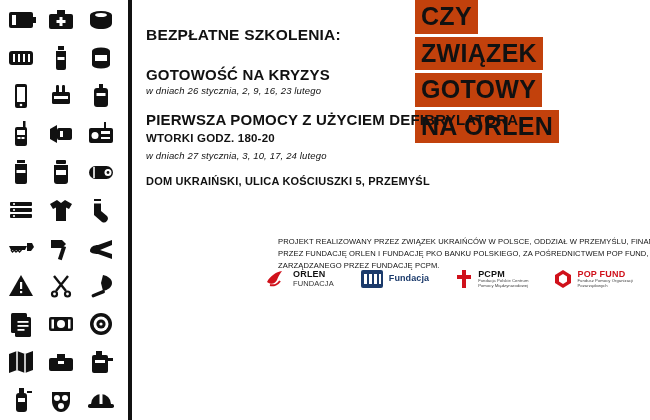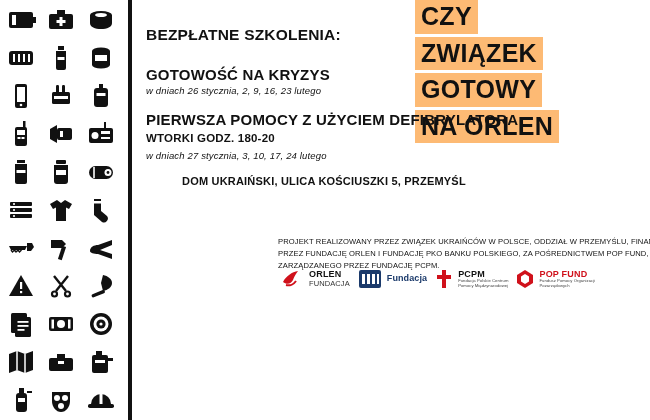--- a/index.html
+++ b/index.html
@@ -51,21 +51,21 @@
   .header-block {
     position: absolute;
     left: 285px;
     top: 0;
     width: 365px;
     padding-top: 0;
     text-align: left;
   }
   .hl-line {
     display: inline-block;
-    background: #fdba74;
+    background: #c2410c;
     color: #111111;
     font-weight: bold;
     font-size: 25px;
     letter-spacing: 0.3px;
     line-height: 1.18;
     padding: 2px 6px 2px 6px;
     margin-bottom: 3px;
     white-space: nowrap;
   }
   .hl-line.first { font-size: 25px; }
@@ -108,44 +108,43 @@
     letter-spacing: 0.15px;
     font-style: italic;
   }
   .venue {
     margin-top: 14px;
     font-size: 11px;
     font-weight: bold;
     color: #111111;
     letter-spacing: 0.2px;
     text-transform: uppercase;
-    margin-left: 36px;
   }
 
   
   .funding {
     position: absolute;
     left: 148px;
     top: 236px;
     width: 430px;
     font-size: 7.6px;
     line-height: 1.55;
     color: #111111;
     letter-spacing: 0.1px;
     text-transform: uppercase;
   }
 
   
   .logo-row {
     position: absolute;
-    left: 152px;
+    left: 136px;
     top: 268px;
     display: flex;
     align-items: center;
-    gap: 8px;
+    gap: 26px;
   }
   .logo { display: flex; align-items: center; gap: 5px; }
   .logo-text { display: flex; flex-direction: column; line-height: 1.05; }
   .logo-name { font-size: 9px; font-weight: bold; color: #111111; letter-spacing: 0.2px; }
   .logo-sub { font-size: 7.5px; color: #333333; letter-spacing: 0.1px; }
   .logo-sub-tiny { font-size: 4.2px; color: #444444; letter-spacing: 0.05px; }
   .logo-name-red { color: #d0111b; }
   .logo-name-navy { color: #1b3a6b; }
 
   .divider-vert {

